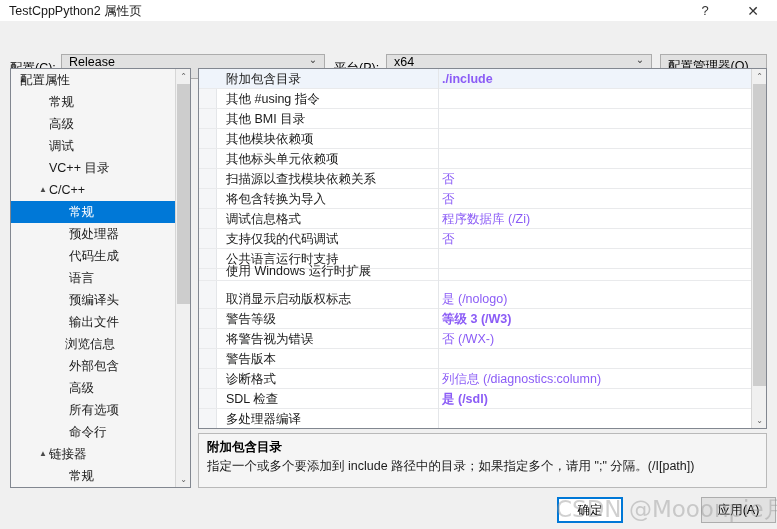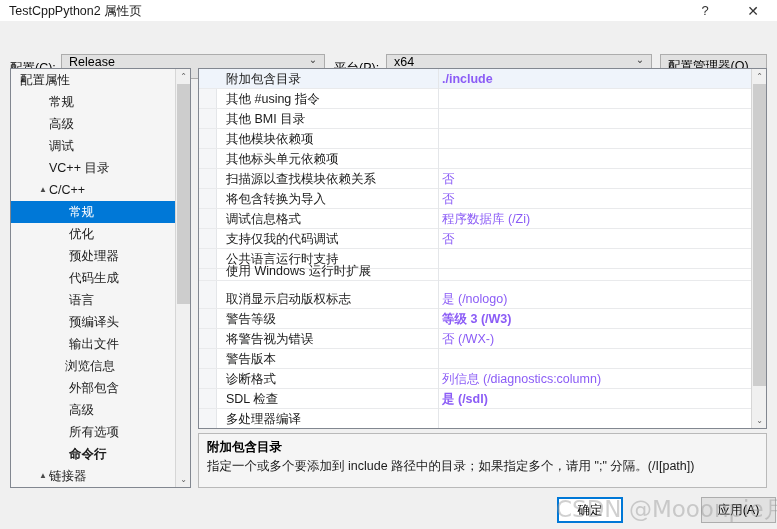--- a/index.html
+++ b/index.html
@@ -200,23 +200,20 @@
           <span class="tree-label" style="left: 38px;">VC++ 目录</span>
         </div>
         <div class="tree-item">
           <span class="tree-arrow" style="left: 26px;">▲</span>
           <span class="tree-label" style="left: 38px;">C/C++</span>
         </div>
         <div class="tree-item sel">
           <span class="tree-label" style="left: 58px;">常规</span>
         </div>
         <div class="tree-item">
-          <span class="tree-label" style="left: 58px;">优化</span>
-        </div>
-        <div class="tree-item">
           <span class="tree-label" style="left: 58px;">预处理器</span>
         </div>
         <div class="tree-item">
           <span class="tree-label" style="left: 58px;">代码生成</span>
         </div>
         <div class="tree-item">
           <span class="tree-label" style="left: 58px;">语言</span>
         </div>
         <div class="tree-item">
           <span class="tree-label" style="left: 58px;">预编译头</span>
@@ -230,21 +227,21 @@
         <div class="tree-item">
           <span class="tree-label" style="left: 58px;">外部包含</span>
         </div>
         <div class="tree-item">
           <span class="tree-label" style="left: 58px;">高级</span>
         </div>
         <div class="tree-item">
           <span class="tree-label" style="left: 58px;">所有选项</span>
         </div>
         <div class="tree-item">
-          <span class="tree-label" style="left: 58px; font-weight: bold;">命令行</span>
+          <span class="tree-label" style="left: 58px;">命令行</span>
         </div>
         <div class="tree-item">
           <span class="tree-arrow" style="left: 26px;">▲</span>
           <span class="tree-label" style="left: 38px;">链接器</span>
         </div>
         <div class="tree-item">
           <span class="tree-label" style="left: 58px;">常规</span>
         </div>
       </div>
     <div class="vscroll">

